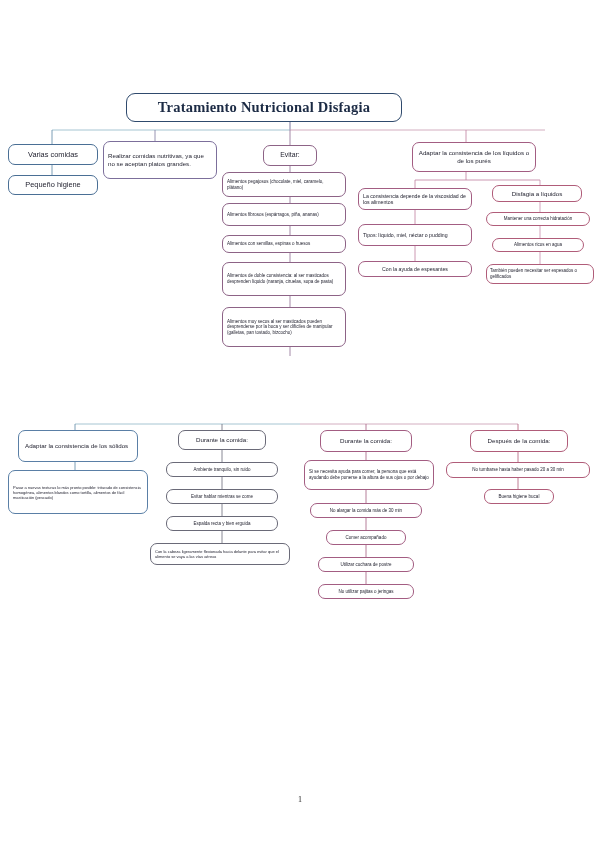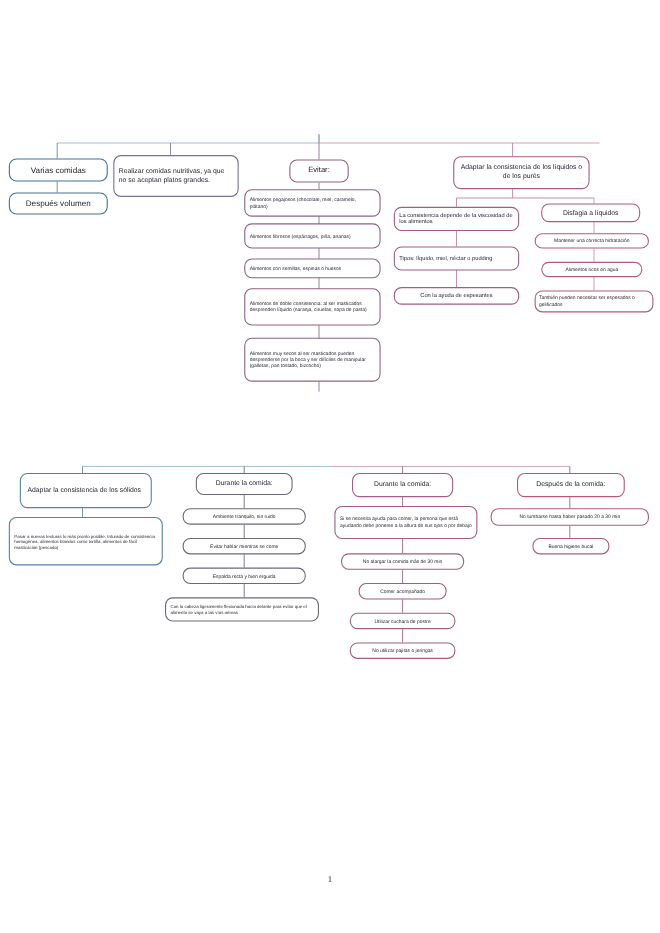--- a/index.html
+++ b/index.html
@@ -127,26 +127,29 @@
     <path d="M366 452 L366 460" stroke="#a35d82" stroke-width="0.8" fill="none"></path>
     <path d="M366 490 L366 503" stroke="#a35d82" stroke-width="0.8" fill="none"></path>
     <path d="M366 518 L366 530" stroke="#a35d82" stroke-width="0.8" fill="none"></path>
     <path d="M366 545 L366 557" stroke="#a35d82" stroke-width="0.8" fill="none"></path>
     <path d="M366 572 L366 584" stroke="#a35d82" stroke-width="0.8" fill="none"></path>
 
     <path d="M518 452 L518 462" stroke="#b05c79" stroke-width="0.8" fill="none"></path>
     <path d="M518 478 L518 489" stroke="#b05c79" stroke-width="0.8" fill="none"></path>
   </svg>
 
+  <div class="node title-node" style="left:126px; top:93px; width:276px; height:29px;">
+    <span>Tratamiento Nutricional Disfagia</span>
+  </div>
 
   <div class="node c-blue t11" style="left:8px; top:144px; width:90px; height:21px;">
     <span>Varias comidas</span>
   </div>
   <div class="node c-blue t11" style="left:8px; top:175px; width:90px; height:20px;">
-    <span>Después volumen</span>
+    <span>Pequeño higiene</span>
   </div>
   <div class="node c-violet t9 left" style="left:103px; top:141px; width:114px; height:38px; padding:3px 4px;">
     <span>Realizar comidas nutritivas, ya que no se aceptan platos grandes.</span>
   </div>
 
   <div class="node c-plum t10" style="left:263px; top:145px; width:54px; height:21px;">
     <span>Evitar:</span>
   </div>
   <div class="node c-plum t7 left" style="left:222px; top:172px; width:124px; height:25px; padding:2px 4px;">
     <span>Alimentos pegajosos (chocolate, miel, caramelo, plátano)</span>

